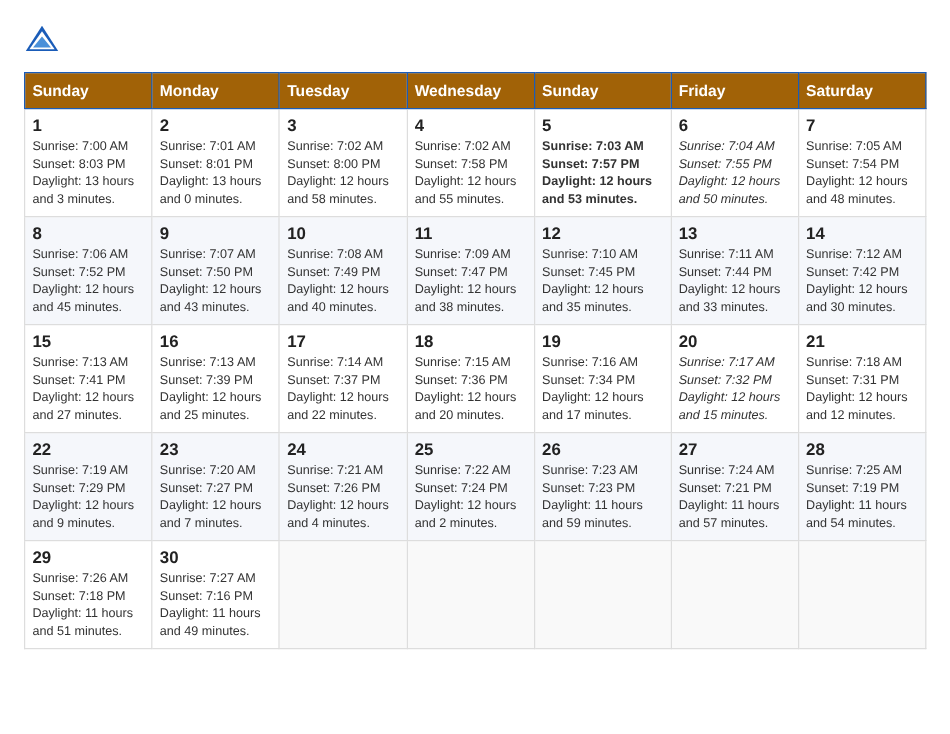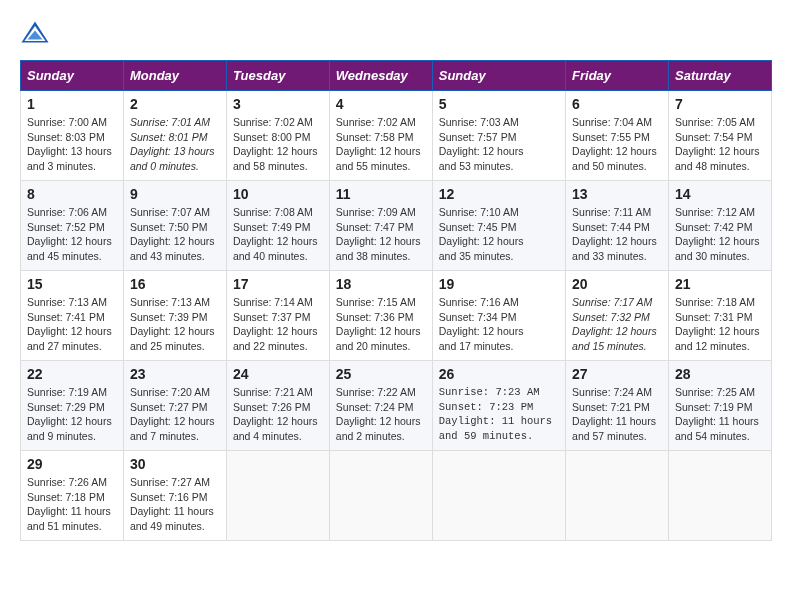--- a/index.html
+++ b/index.html
@@ -46,23 +46,22 @@
     .calendar-subtitle {
       font-size: 15px;
       color: #444;
     }
     table {
       width: 100%;
       border-collapse: collapse;
       font-size: 11px;
     }
     thead tr {
-      background-color: #701a75;
+      background-color: #a16207;
       color: #fff;
-      font-style: italic;
     }
     thead th {
       padding: 7px 6px;
       text-align: left;
       font-size: 13px;
       font-weight: bold;
       border: 1px solid #1a5cb8;
     }
     tbody tr {
       border-bottom: 1px solid #ccc;
@@ -131,49 +130,49 @@
   <tr>
         <td>
           <span class="day-number">1</span>
           <div class="day-info" style="white-space: pre-line;">Sunrise: 7:00 AM
 Sunset: 8:03 PM
 Daylight: 13 hours
 and 3 minutes.</div>
         </td>
         <td>
           <span class="day-number">2</span>
-          <div class="day-info" style="white-space: pre-line; font-style: italic;">Sunrise: 7:01 AM
+          <div class="day-info" style="white-space: pre-line;">Sunrise: 7:01 AM
 Sunset: 8:01 PM
 Daylight: 13 hours
 and 0 minutes.</div>
         </td>
         <td>
           <span class="day-number">3</span>
           <div class="day-info" style="white-space: pre-line;">Sunrise: 7:02 AM
 Sunset: 8:00 PM
 Daylight: 12 hours
 and 58 minutes.</div>
         </td>
         <td>
           <span class="day-number">4</span>
           <div class="day-info" style="white-space: pre-line;">Sunrise: 7:02 AM
 Sunset: 7:58 PM
 Daylight: 12 hours
 and 55 minutes.</div>
         </td>
         <td>
           <span class="day-number">5</span>
-          <div class="day-info" style="white-space: pre-line;">Sunrise: 7:03 AM
+          <div class="day-info" style="white-space: pre-line; font-weight: bold;">Sunrise: 7:03 AM
 Sunset: 7:57 PM
 Daylight: 12 hours
 and 53 minutes.</div>
         </td>
         <td>
           <span class="day-number">6</span>
-          <div class="day-info" style="white-space: pre-line;">Sunrise: 7:04 AM
+          <div class="day-info" style="white-space: pre-line; font-style: italic;">Sunrise: 7:04 AM
 Sunset: 7:55 PM
 Daylight: 12 hours
 and 50 minutes.</div>
         </td>
         <td>
           <span class="day-number">7</span>
           <div class="day-info" style="white-space: pre-line;">Sunrise: 7:05 AM
 Sunset: 7:54 PM
 Daylight: 12 hours
 and 48 minutes.</div>
@@ -305,21 +304,21 @@
         </td>
         <td>
           <span class="day-number">25</span>
           <div class="day-info" style="white-space: pre-line;">Sunrise: 7:22 AM
 Sunset: 7:24 PM
 Daylight: 12 hours
 and 2 minutes.</div>
         </td>
         <td>
           <span class="day-number">26</span>
-          <div class="day-info" style="white-space: pre-line; font-family: Liberation Mono, monospace;">Sunrise: 7:23 AM
+          <div class="day-info" style="white-space: pre-line;">Sunrise: 7:23 AM
 Sunset: 7:23 PM
 Daylight: 11 hours
 and 59 minutes.</div>
         </td>
         <td>
           <span class="day-number">27</span>
           <div class="day-info" style="white-space: pre-line;">Sunrise: 7:24 AM
 Sunset: 7:21 PM
 Daylight: 11 hours
 and 57 minutes.</div>

